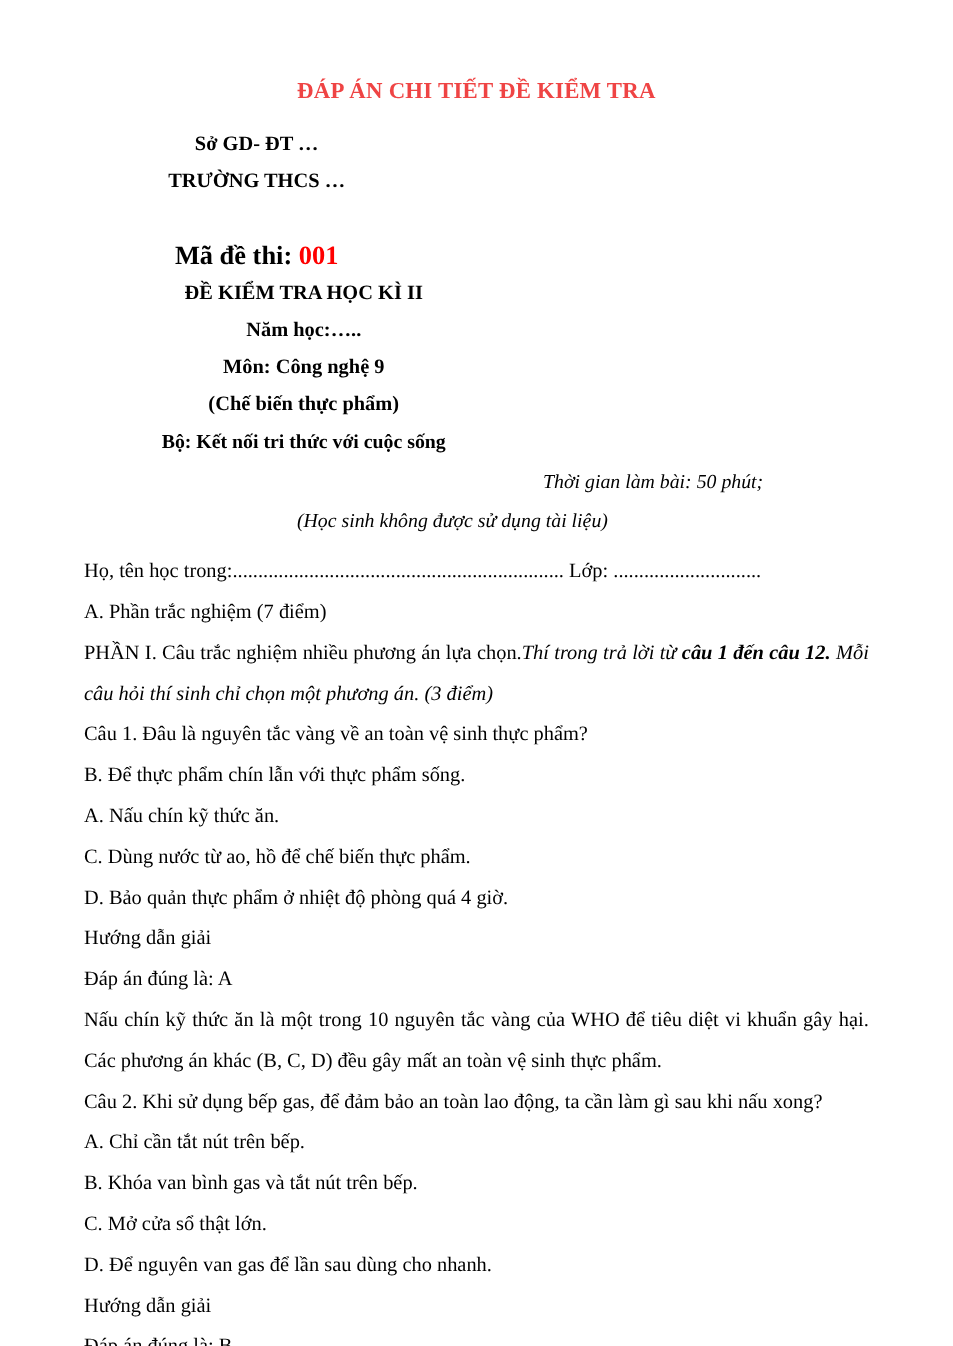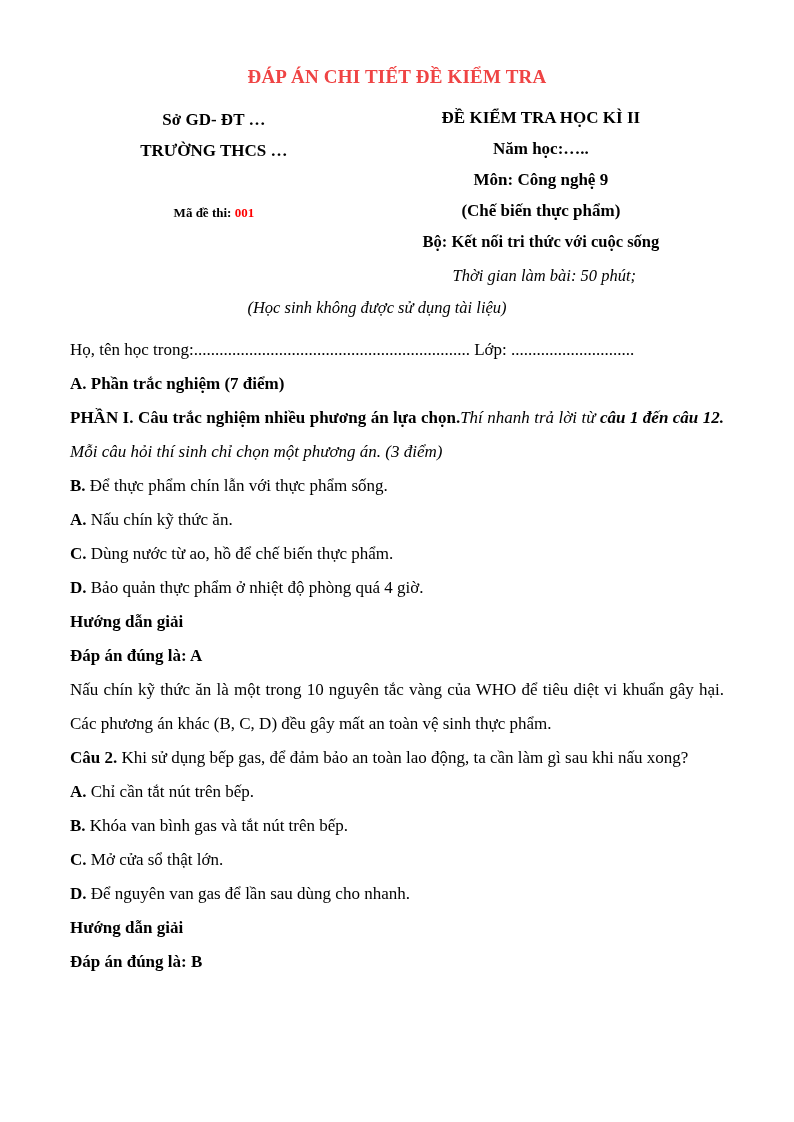--- a/index.html
+++ b/index.html
@@ -25,21 +25,21 @@
   .doc-title {
     text-align: center;
     color: #ef4444;
     font-weight: bold;
     font-size: 19px;
     letter-spacing: 0.2px;
     margin: 8px 0 14px 0;
   }
   .header-block {
     display: flex;
-    flex-direction: row;
+    flex-direction: column;
     align-items: flex-start;
     width: 100%;
   }
   .hdr-left {
     width: 44%;
     text-align: center;
     padding-top: 2px;
   }
   .hdr-right {
     width: 56%;
@@ -49,21 +49,21 @@
     font-weight: bold;
     font-size: 17px;
     line-height: 31px;
     white-space: nowrap;
   }
   .hdr-line.small {
     font-size: 16.5px;
   }
   .code-line {
     font-weight: bold;
-    font-size: 13px;
+    font-size: 22px;
     line-height: 31px;
     margin-top: 31px;
   }
   .code-val {
     color: #ff0000;
     font-weight: bold;
   }
   .time-line {
     text-align: right;
     font-style: italic;
@@ -85,21 +85,21 @@
   }
   p.l {
     margin: 0;
     font-size: 17px;
     line-height: 34px;
     text-align: left;
   }
   p.just {
     text-align: justify;
   }
-  .b { font-weight: bold; }
+  .b { font-weight: normal; }
   .i { font-style: italic; }
   .bi { font-weight: bold; font-style: italic; }
   .dots { letter-spacing: 0px; }
 </style>
 </head>
 <body>
 
 <div class="page">
 
   <div class="doc-title">ĐÁP ÁN CHI TIẾT ĐỀ KIỂM TRA</div>
@@ -124,22 +124,23 @@
 
   <div class="time-line">Thời gian làm bài: 50 phút;</div>
   <div class="nomaterial-line">(Học sinh không được sử dụng tài liệu)</div>
 
   <div class="body-block">
 
     <p class="l"><span>Họ, tên học trong:</span><span class="dots">.................................................................</span> <span>Lớp:</span> <span class="dots">.............................</span></p>
 
     <p class="l b">A. Phần trắc nghiệm (7 điểm)</p>
 
-    <p class="l just"><span class="b">PHẦN I. Câu trắc nghiệm nhiều phương án lựa chọn.</span><span class="i">Thí nhanh trả lời từ </span><span class="bi">câu 1 đến câu 12.</span><span class="i"> Mỗi câu hỏi thí sinh chỉ chọn một phương án. (3 điểm)</span></p>
+    <p class="l just"><span class="b">PHẦN I. Câu trắc nghiệm nhiều phương án lựa chọn.</span><span class="i">Thí trong trả lời từ </span><span class="bi">câu 1 đến câu 12.</span><span class="i"> Mỗi câu hỏi thí sinh chỉ chọn một phương án. (3 điểm)</span></p>
 
+    <p class="l"><span class="b">Câu 1.</span><span> Đâu là nguyên tắc vàng về an toàn vệ sinh thực phẩm?</span></p>
 
     <p class="l"><span class="b">B.</span><span> Để thực phẩm chín lẫn với thực phẩm sống.</span></p>
     <p class="l"><span class="b">A.</span><span> Nấu chín kỹ thức ăn.</span></p>
     <p class="l"><span class="b">C.</span><span> Dùng nước từ ao, hồ để chế biến thực phẩm.</span></p>
     <p class="l"><span class="b">D.</span><span> Bảo quản thực phẩm ở nhiệt độ phòng quá 4 giờ.</span></p>
 
     <p class="l b">Hướng dẫn giải</p>
     <p class="l b">Đáp án đúng là: A</p>
     <p class="l just">Nấu chín kỹ thức ăn là một trong 10 nguyên tắc vàng của WHO để tiêu diệt vi khuẩn gây hại. Các phương án khác (B, C, D) đều gây mất an toàn vệ sinh thực phẩm.</p>
 

